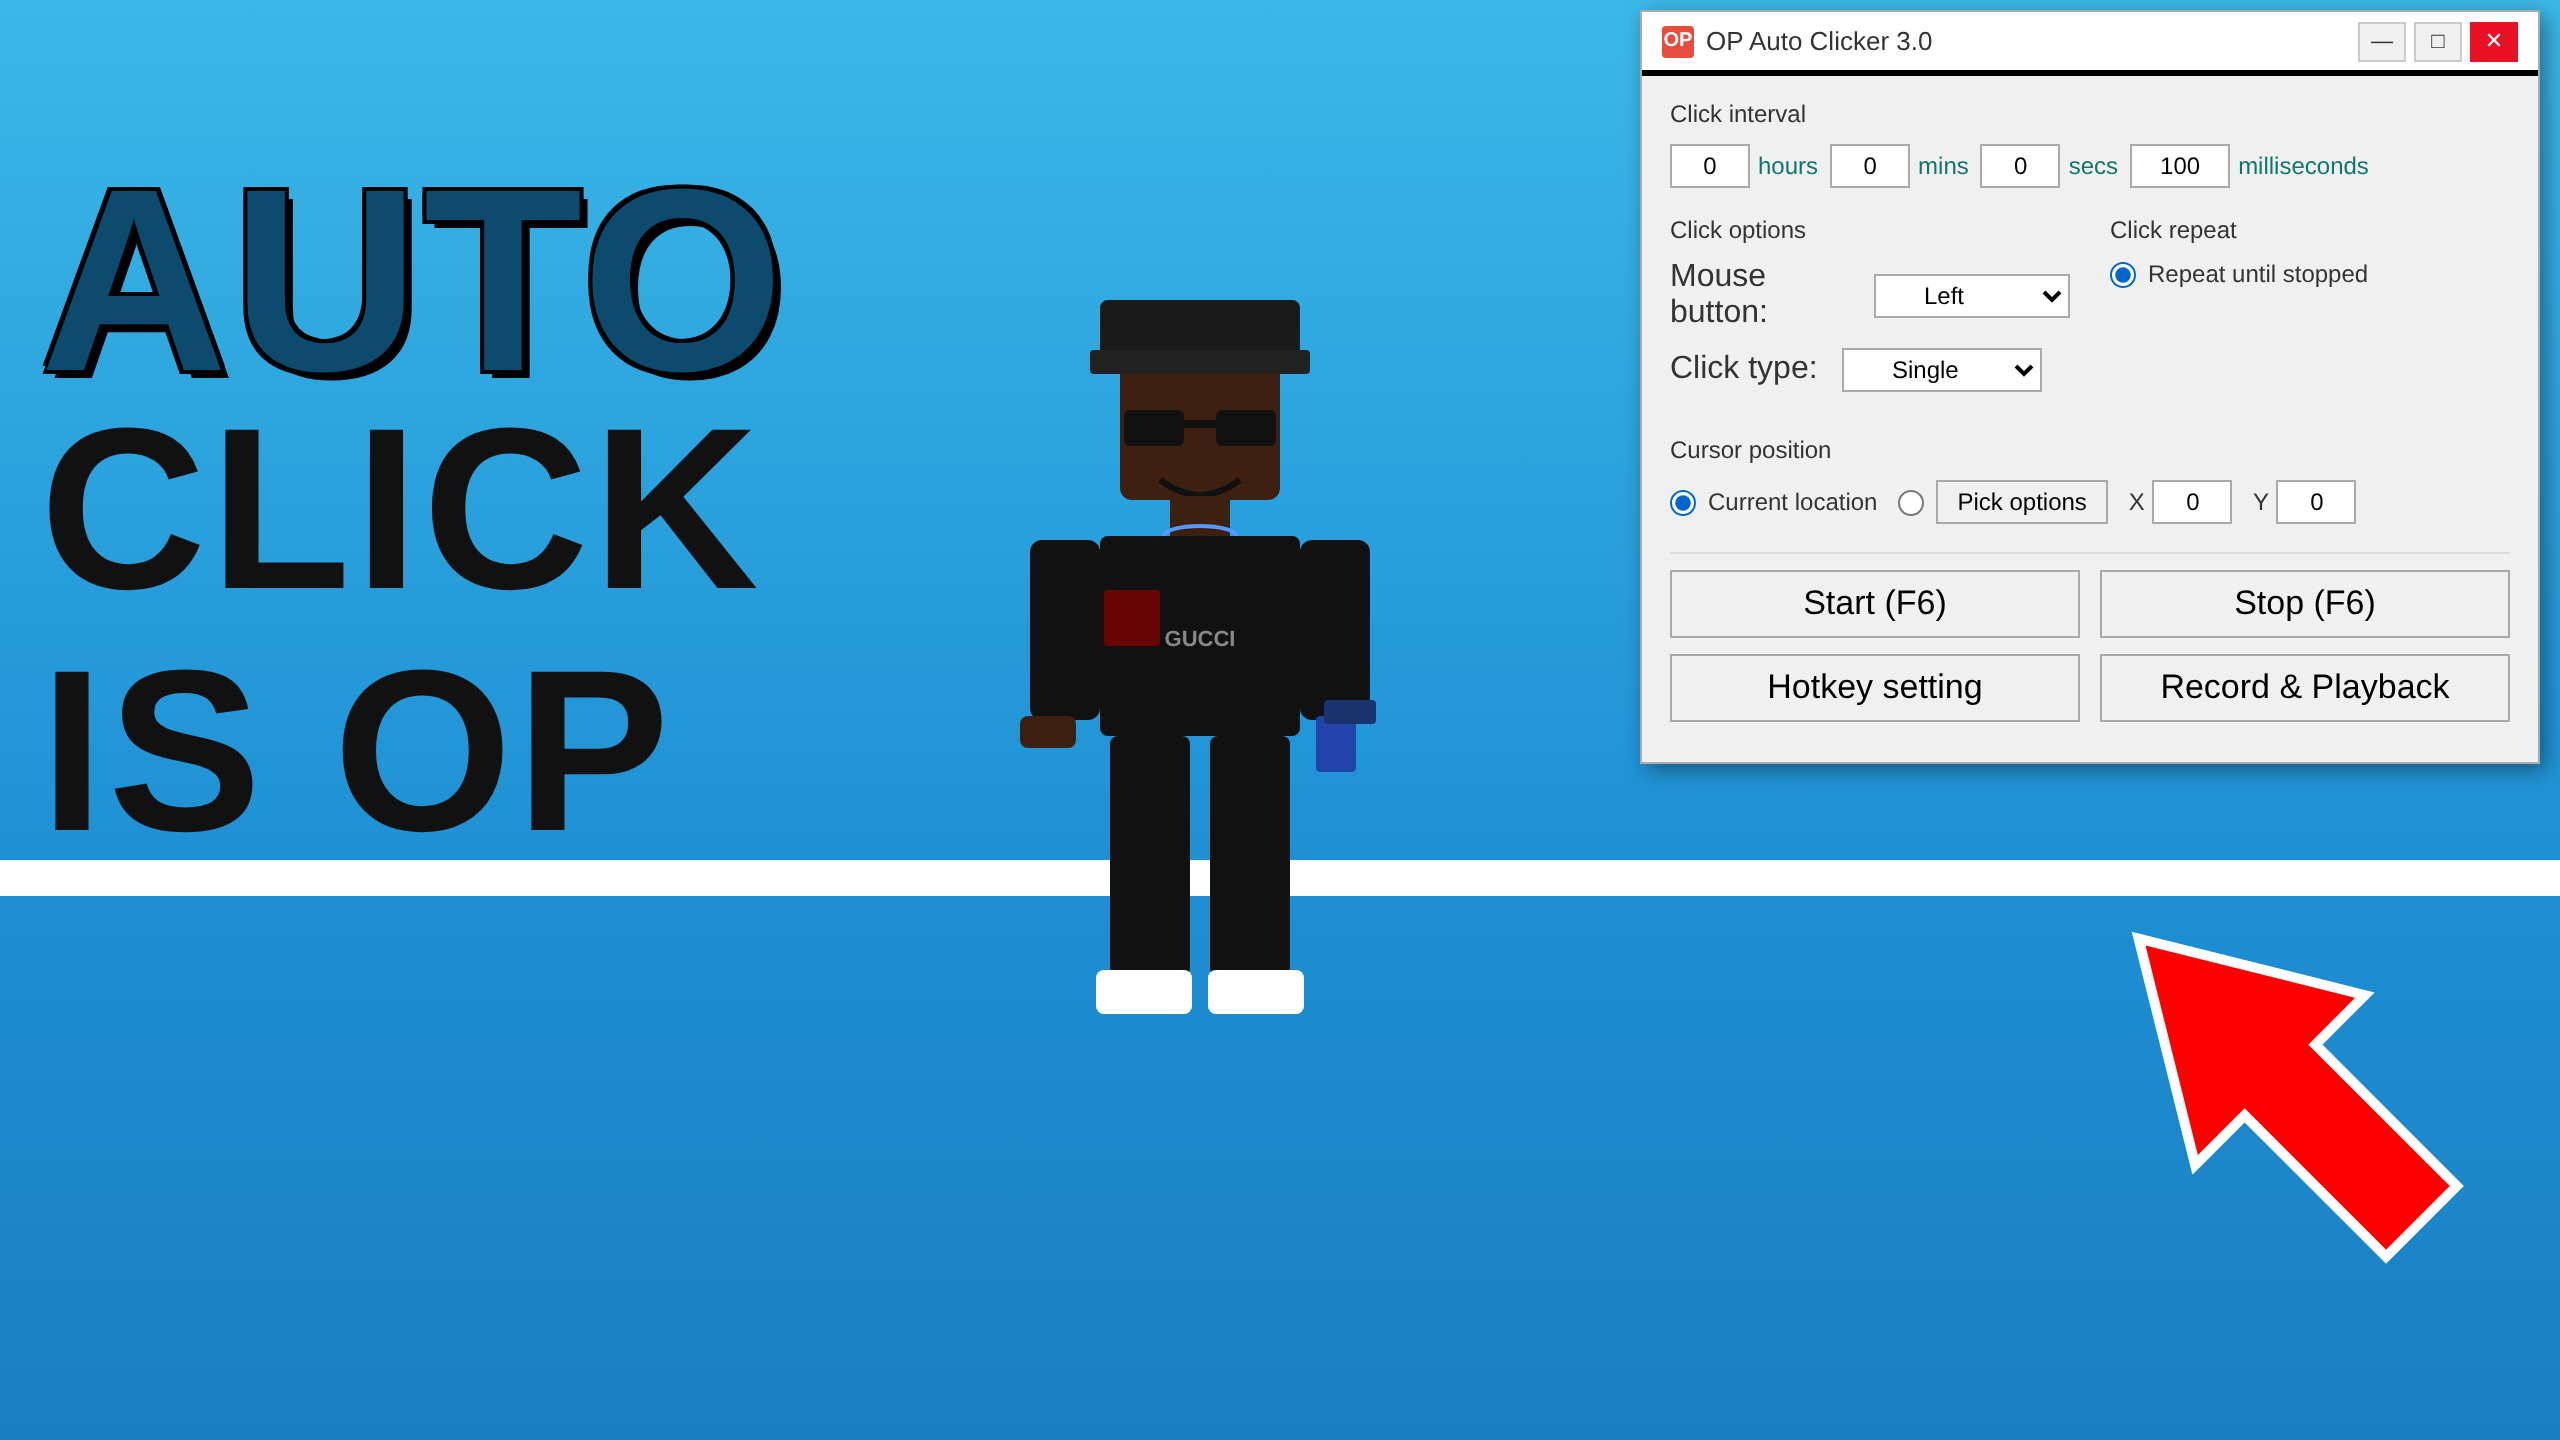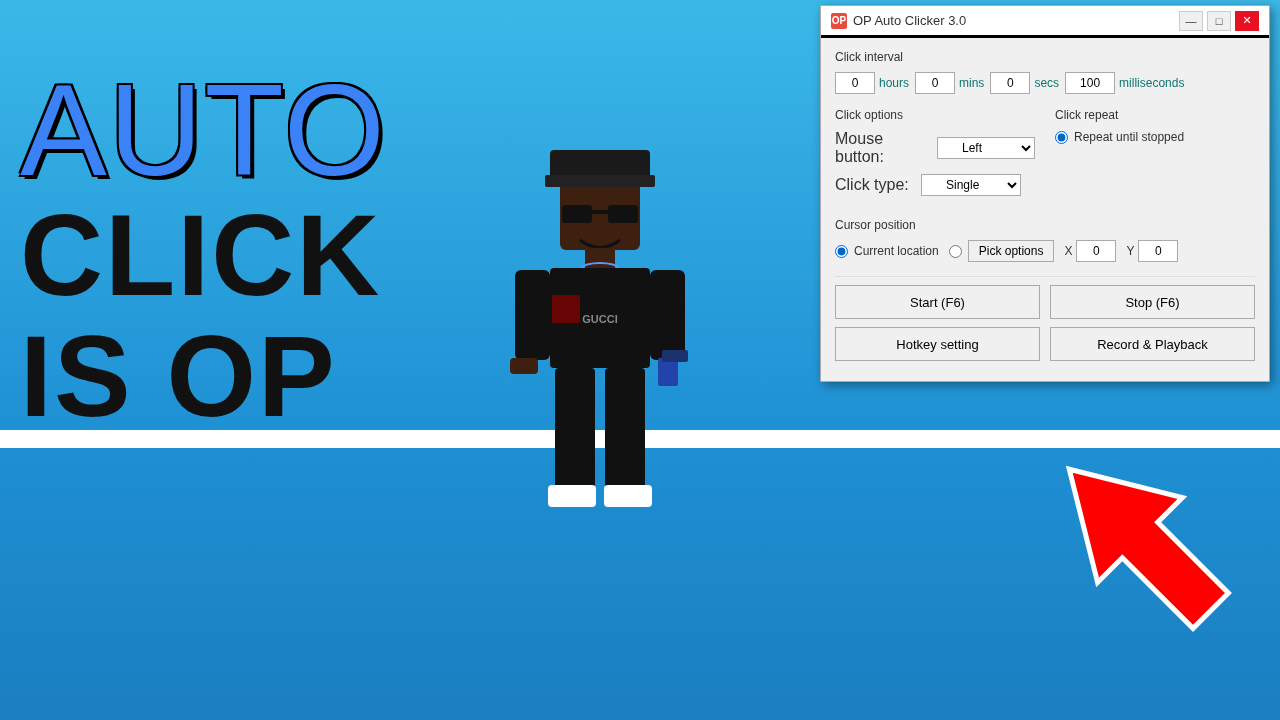--- a/index.html
+++ b/index.html
@@ -24,25 +24,25 @@
       top: 430px;
       left: 0;
       right: 0;
       height: 18px;
       background: white;
     }
 
     
     .auto-text {
       position: absolute;
-      top: 55px;
+      top: 65px;
       left: 20px;
       font-size: 130px;
-      font-weight: 400;
-      color: #3b82f6;
+      font-weight: 700;
+      color: #0c4a6e;
       font-family: Impact, Arial Black, sans-serif;
       text-shadow: 4px 4px 0 #000, -2px -2px 0 #000, 2px -2px 0 #000, -2px 2px 0 #000;
       letter-spacing: 2px;
     }
 
     
     .big-text {
       position: absolute;
       top: 195px;
       left: 20px;
@@ -322,21 +322,21 @@
       display: flex;
       gap: 10px;
       margin-bottom: 8px;
     }
 
     .action-btn {
       flex: 1;
       height: 34px;
       background: #f0f0f0;
       border: 1px solid #aaa;
-      font-size: 13px;
+      font-size: 17px;
       cursor: pointer;
       display: flex;
       align-items: center;
       justify-content: center;
     }
 
     .divider {
       border: none;
       border-top: 1px solid #ddd;
       margin: 8px 0;

